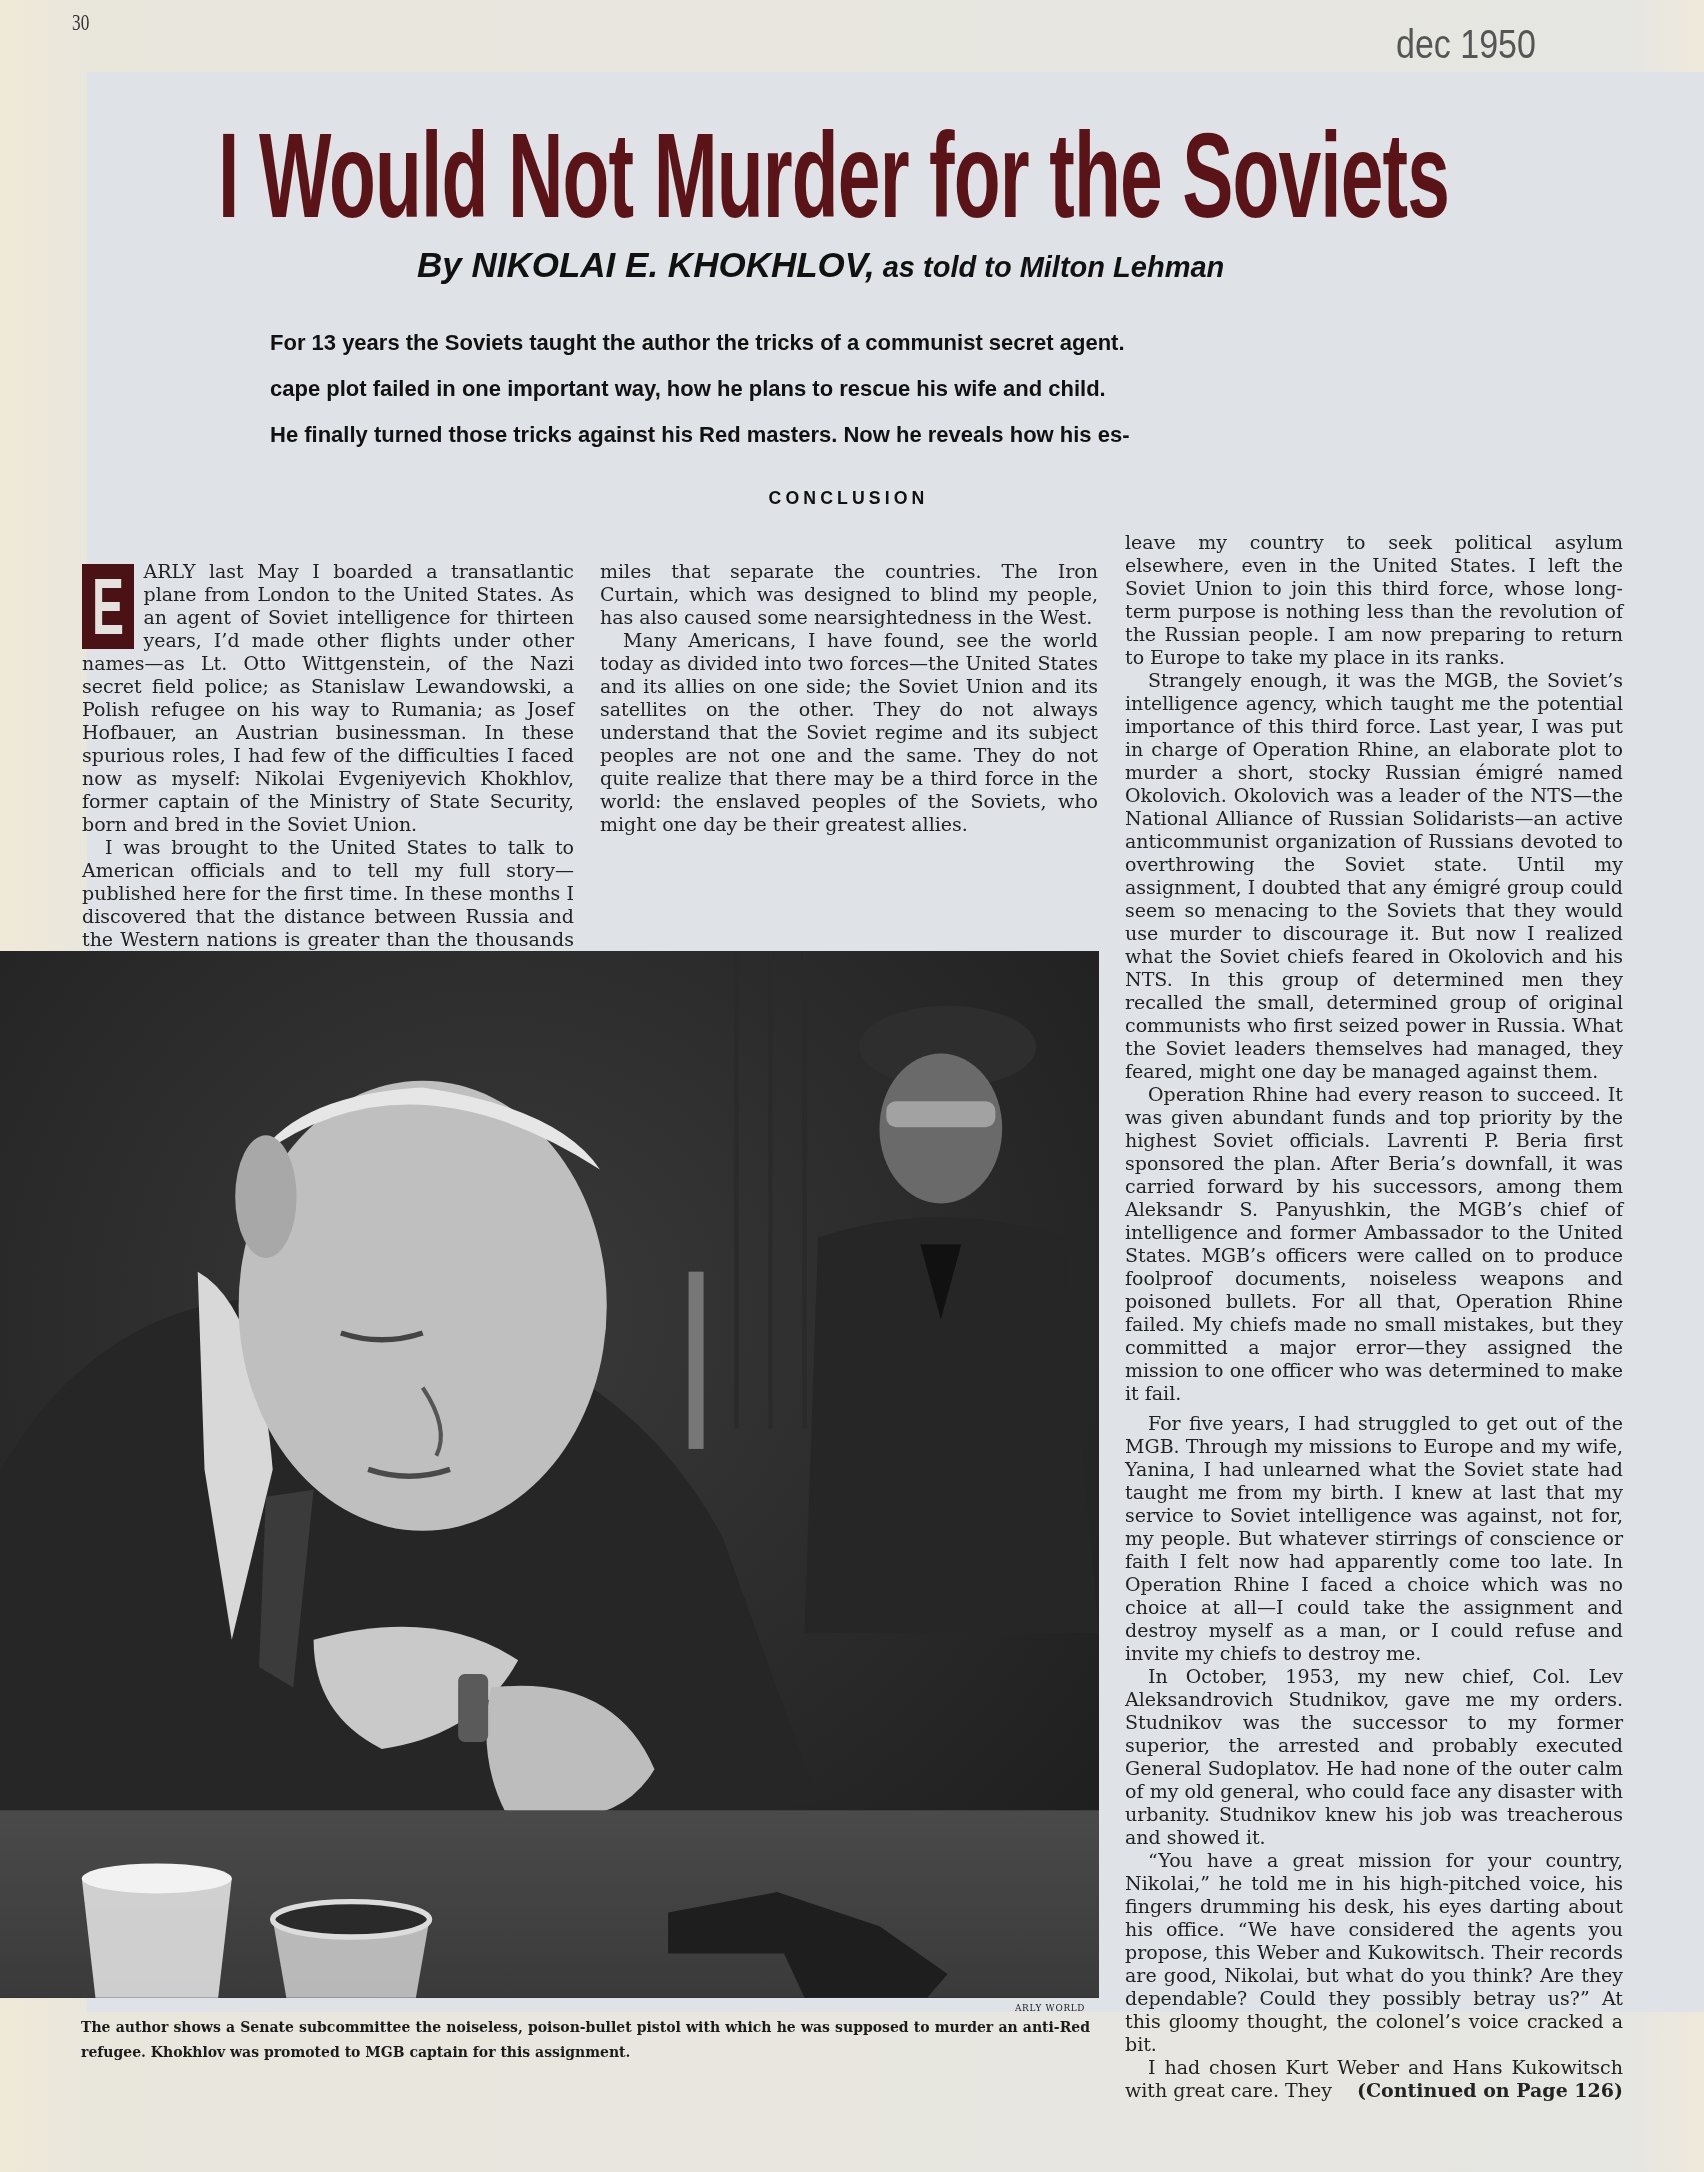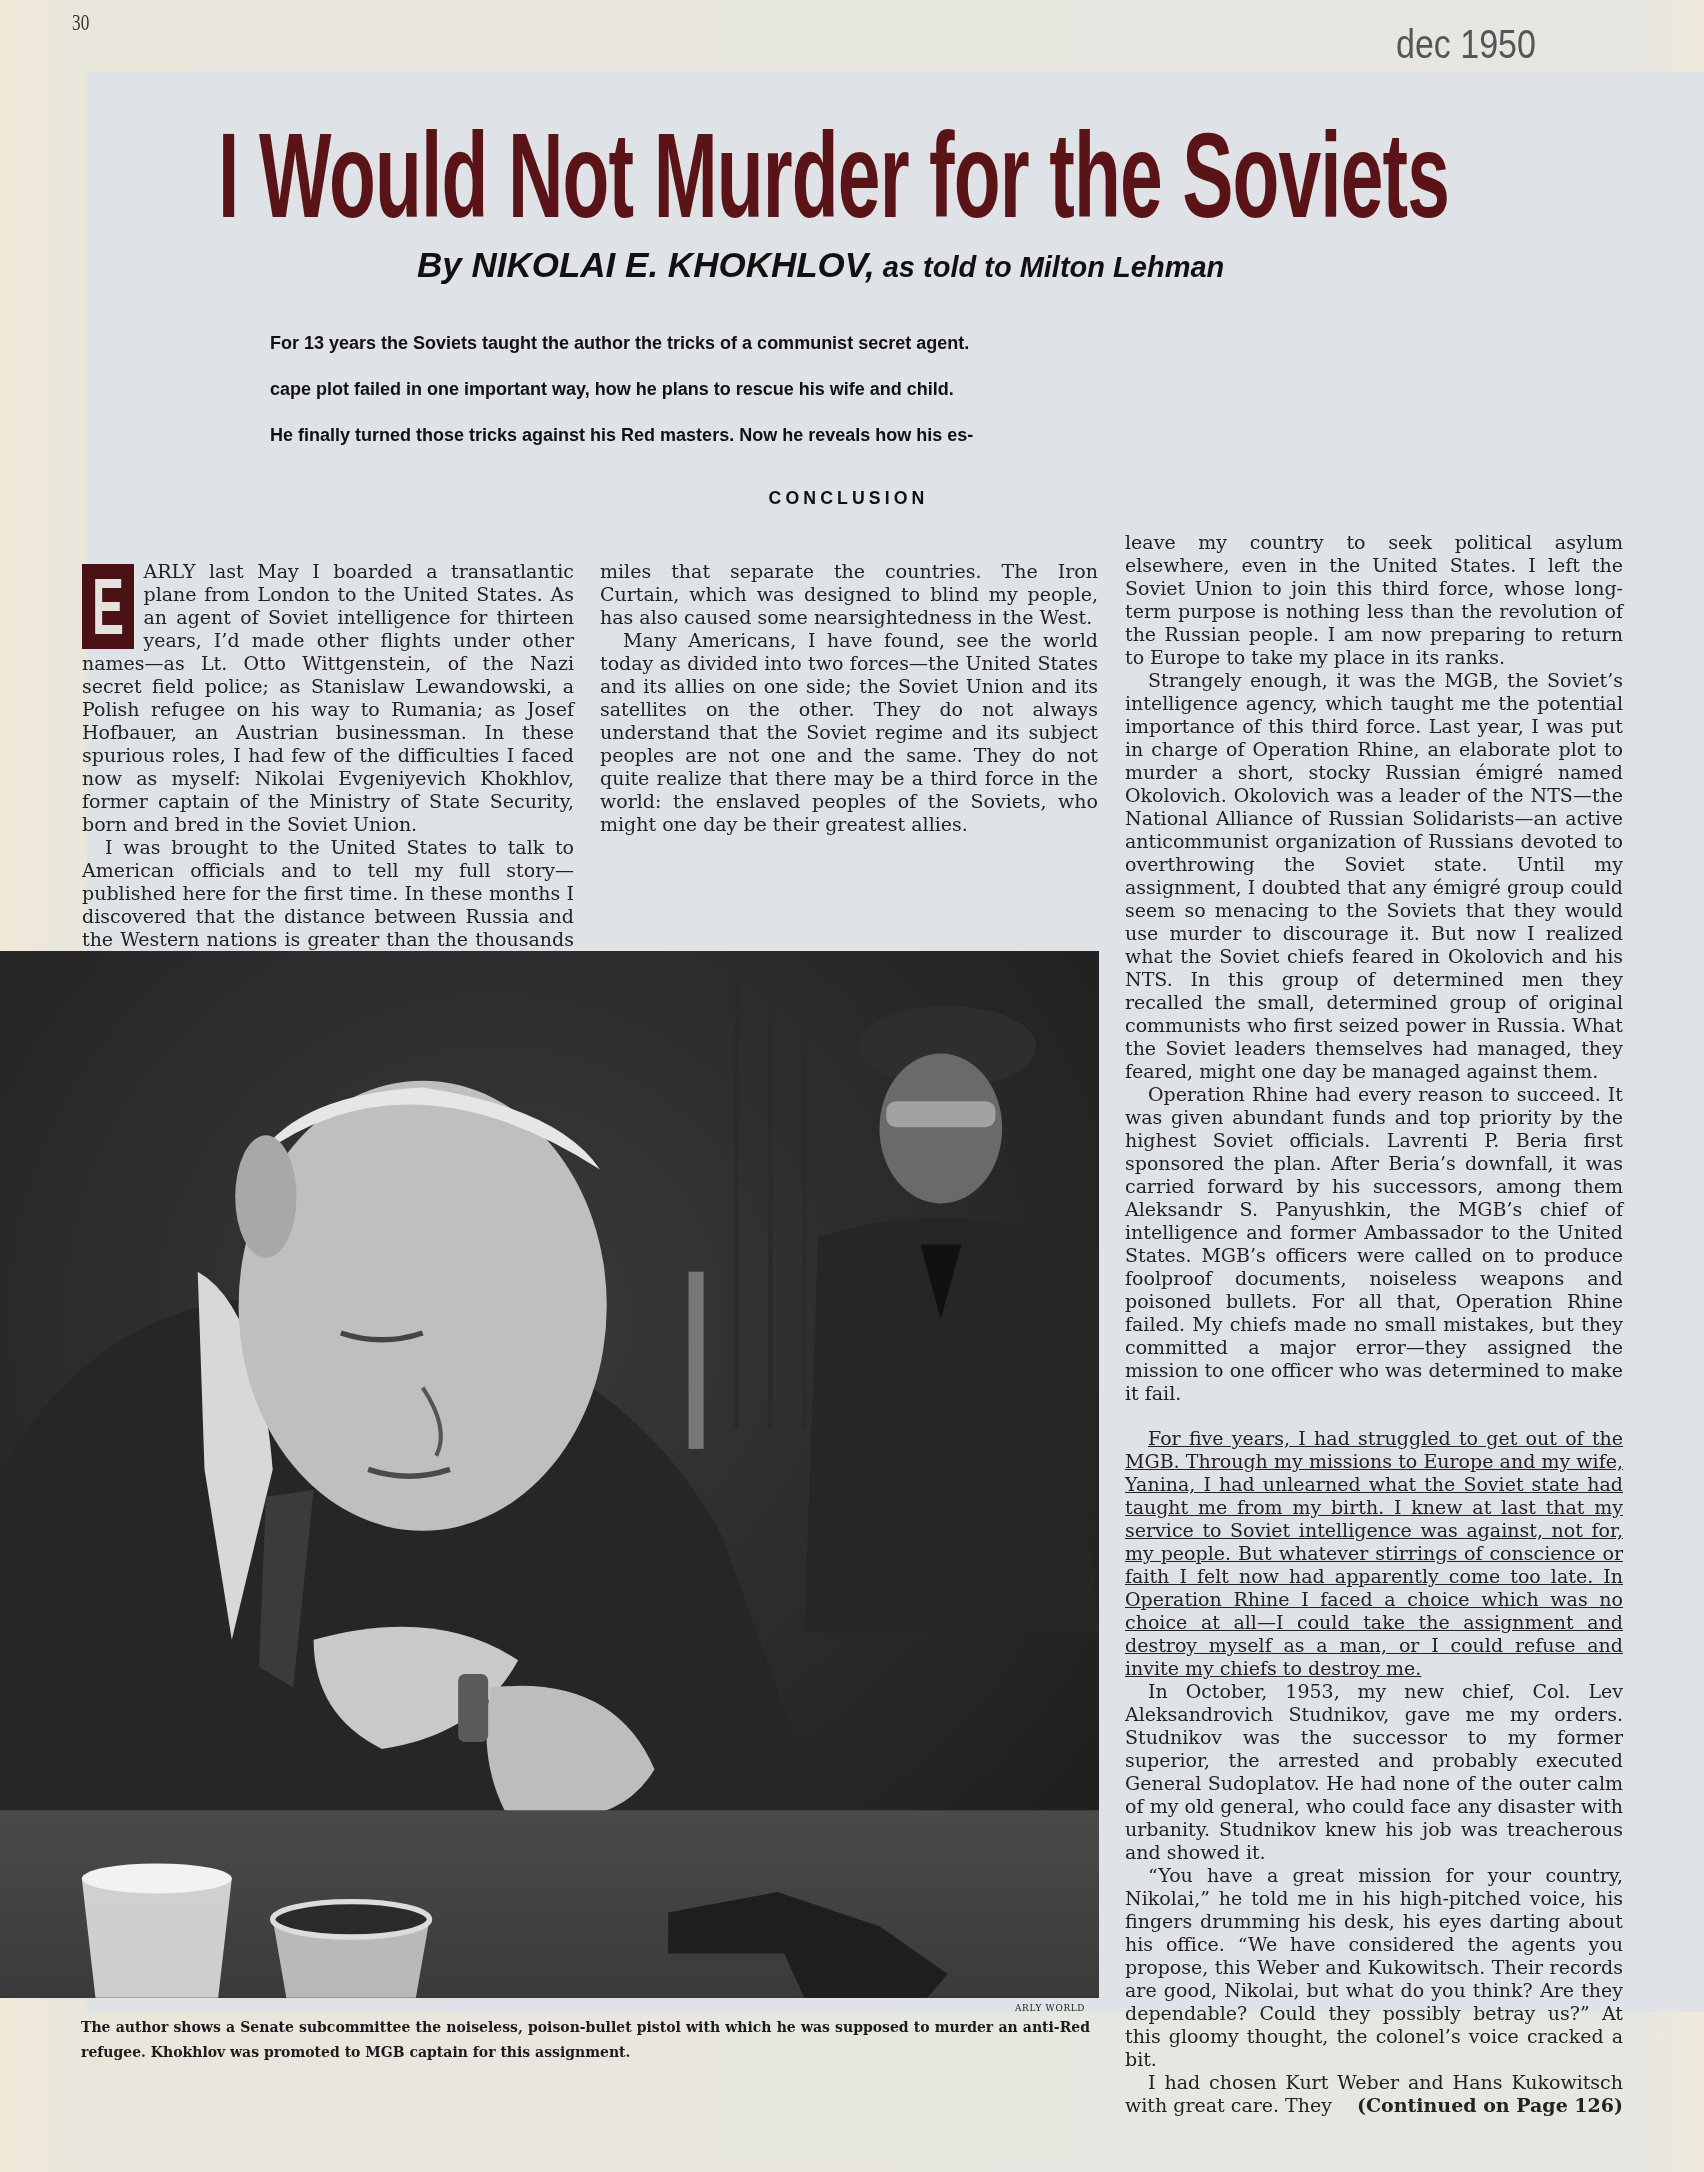--- a/index.html
+++ b/index.html
@@ -37,36 +37,36 @@
     }
     .byline {
       position: absolute; left: 417px; top: 245px;
       font-family: "Liberation Sans", sans-serif; font-weight: bold; font-style: italic;
       font-size: 29px; color: #111; white-space: nowrap;
     }
     .byline .big { font-size: 35px; text-align: center; }
     .deck {
       position: absolute; left: 270px; top: 320px; width: 1159px;
       font-family: "Liberation Sans", sans-serif; font-weight: bold;
-      font-size: 18px; line-height: 46px; color: #111;
+      font-size: 22px; line-height: 46px; color: #111;
     }
     .deck div { white-space: nowrap; }
     .kicker {
       position: absolute; left: 0; width: 1697px; top: 488px; text-align: center;
       font-family: "Liberation Sans", sans-serif; font-weight: bold; font-size: 17.7px;
       letter-spacing: 4.1px; color: #111;
     }
     .col {
       position: absolute; font-size: 19px; line-height: 23px;
       text-align: justify; hyphens: none; color: #222;
       font-family: "DejaVu Serif", serif;
     }
     .col p { margin: 0; text-indent: 23px; }
     .col p.noindent { text-indent: 0; }
-    .col p.gap { margin-top: 22px; text-decoration: underline; }
+    .col p.gap { margin-top: 7px; }
     .col1 { left: 82px; top: 560px; width: 492px; }
     .col2 { left: 600px; top: 560px; width: 498px; }
     .col3 { left: 1125px; top: 531px; width: 498px; }
     .dropcap {
       float: left; width: 52px; height: 85px; margin: 4.1px 9.5px 0 0;
       background: #4a1214; color: #e4e2de; position: relative;
     }
     .dropcap span {
       position: absolute; left: 0; right: 0; top: 0; bottom: 0;
       display: flex; align-items: center; justify-content: center;

